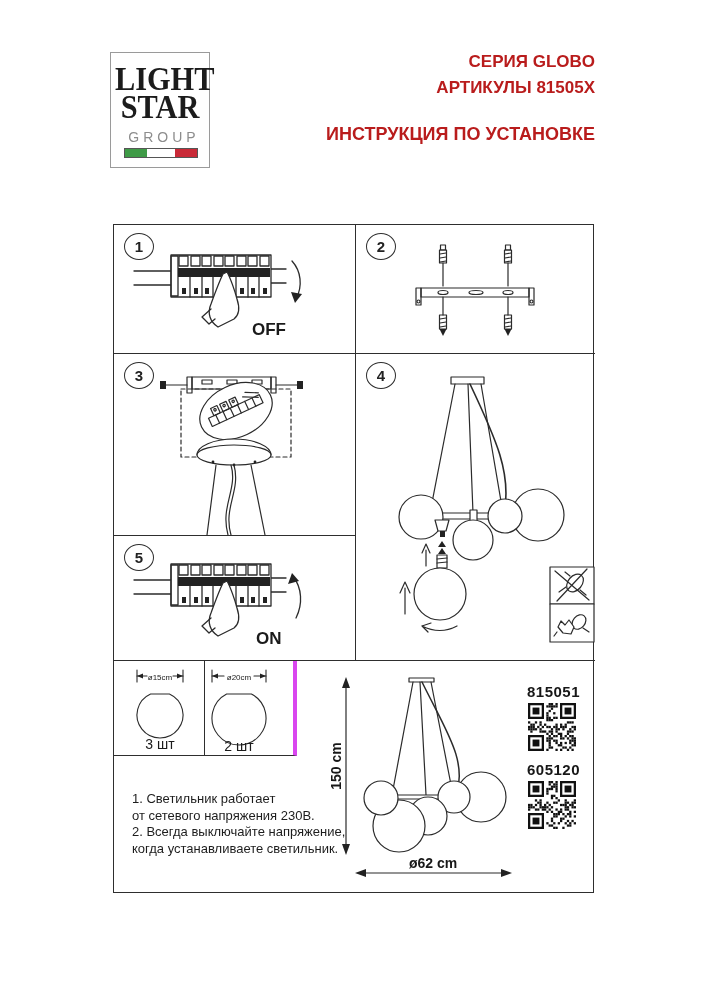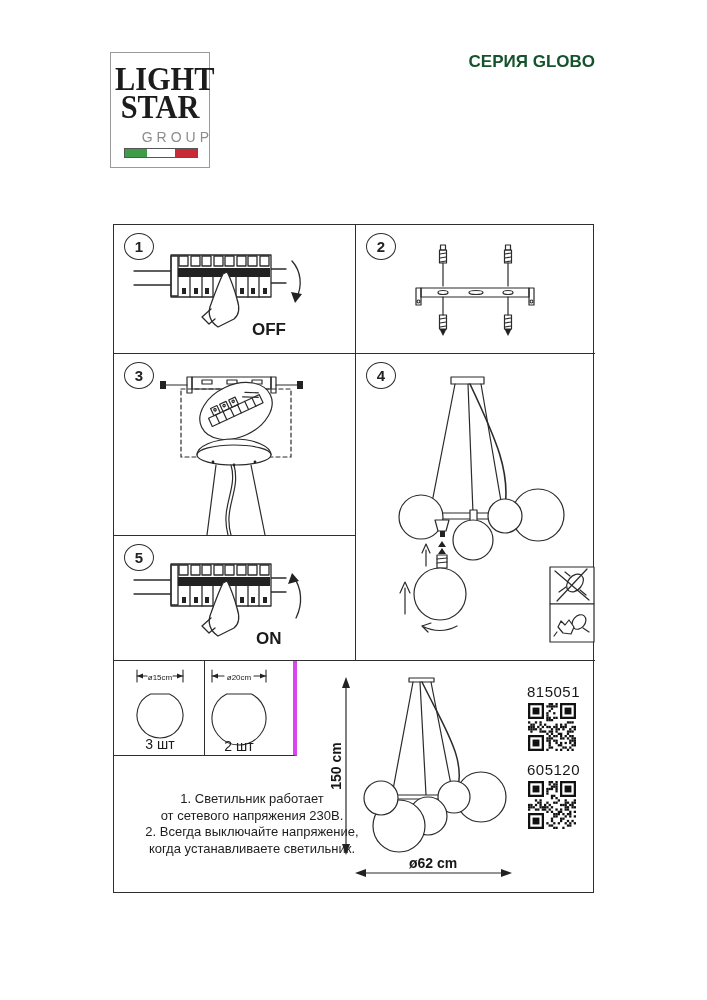--- a/index.html
+++ b/index.html
@@ -5,66 +5,68 @@
   html,body{margin:0;padding:0;background:#fff;}
   .page{position:relative;width:707px;height:1000px;background:#ffffff;overflow:hidden;
         font-family:"Liberation Sans",sans-serif;color:#1b1b1b;}
   .abs{position:absolute;box-sizing:border-box;}
 
   
   .logo-box{left:110px;top:52px;width:100px;height:116px;border:1px solid #9a9a9a;background:#fff;}
   .logo-word{position:absolute;left:0;width:100%;text-align:center;
              font-family:"Liberation Serif",serif;font-weight:700;color:#1c1c1c;
              font-size:33px;line-height:28px;transform:scaleX(.92);}
-  .logo-group{position:absolute;left:0;top:76px;width:100%;text-align:right;
+  .logo-group{position:absolute;left:0;top:76px;width:100%;text-align:center;
               font-size:14px;letter-spacing:4px;color:#8d8d8d;padding-left:4px;}
   .logo-flag{position:absolute;left:13px;top:95px;width:72px;height:8px;border:1px solid #555;
              display:flex;}
   .logo-flag span{height:100%;}
 
   
-  .hdr{right:112px;text-align:right;font-weight:700;color:#14532d;}
+  .hdr{right:112px;text-align:right;font-weight:700;color:#b91c1c;}
   .hdr-small{top:49px;font-size:17px;line-height:26px;}
   .hdr-big{top:123px;font-size:18px;line-height:23px;}
 
   
   .grid{left:113px;top:224px;width:481px;height:669px;border:1px solid #2e2e2e;background:#fff;}
   .cell{position:absolute;box-sizing:border-box;}
   .b-r{border-right:1px solid #2e2e2e;}
   .b-b{border-bottom:1px solid #2e2e2e;}
   .badge{position:absolute;left:10px;top:8px;width:28px;height:25px;border:1.5px solid #2e2e2e;
          border-radius:50%;display:flex;align-items:center;justify-content:center;
          font-size:15px;font-weight:600;color:#222;}
   svg{display:block;}
 
   
   .shade-table{left:0;top:0;width:183px;height:95px;border-right:4px solid #d946ef;border-bottom:1px solid #2e2e2e;}
   .shade-cell{position:absolute;top:0;height:95px;}
-  .notes{left:18px;top:130px;width:240px;font-size:13px;line-height:16.5px;color:#1d1d1d;white-space:pre-line;text-align:center;}
-  .qr-label{position:absolute;left:413px;width:70px;font-size:15px;font-weight:400;letter-spacing:.5px;color:#171717;}
+  .notes{left:18px;top:130px;width:240px;font-size:13px;line-height:16.5px;color:#1d1d1d;white-space:pre-line;}
+  .qr-label{position:absolute;left:413px;width:70px;font-size:15px;font-weight:700;letter-spacing:.5px;color:#171717;}
 </style>
 </head>
 <body>
 
 <div class="page">
 
   <div class="abs logo-box">
     <div class="logo-word" style="top:12px">LIGHT</div>
     <div class="logo-word" style="top:40px">STAR</div>
     <div class="logo-group">GROUP</div>
     <div class="logo-flag">
       <span style="width: 30%; background: rgb(63, 155, 71);"></span>
         <span style="width: 40%; background: rgb(255, 255, 255);"></span>
         <span style="width: 30%; background: rgb(201, 42, 56);"></span>
     </div>
   </div>
   <div class="abs hdr hdr-small">
     <div>СЕРИЯ GLOBO</div>
+    <div>АРТИКУЛЫ 81505X</div>
   </div>
   <div class="abs hdr hdr-big">
+    <div>ИНСТРУКЦИЯ ПО УСТАНОВКЕ</div>
   </div>
 
   <div class="abs grid">
 
     <div class="cell b-r b-b" style="left:0;top:0;width:242px;height:129px">
       <div class="badge">1</div>
       <svg width="242" height="129" viewBox="0 0 242 129">
         <g fill="none" stroke="#2b2b2b" stroke-width="1.3" stroke-linecap="round" stroke-linejoin="round">
           <g>
             <line x1="20" y1="46" x2="57" y2="46"></line>

